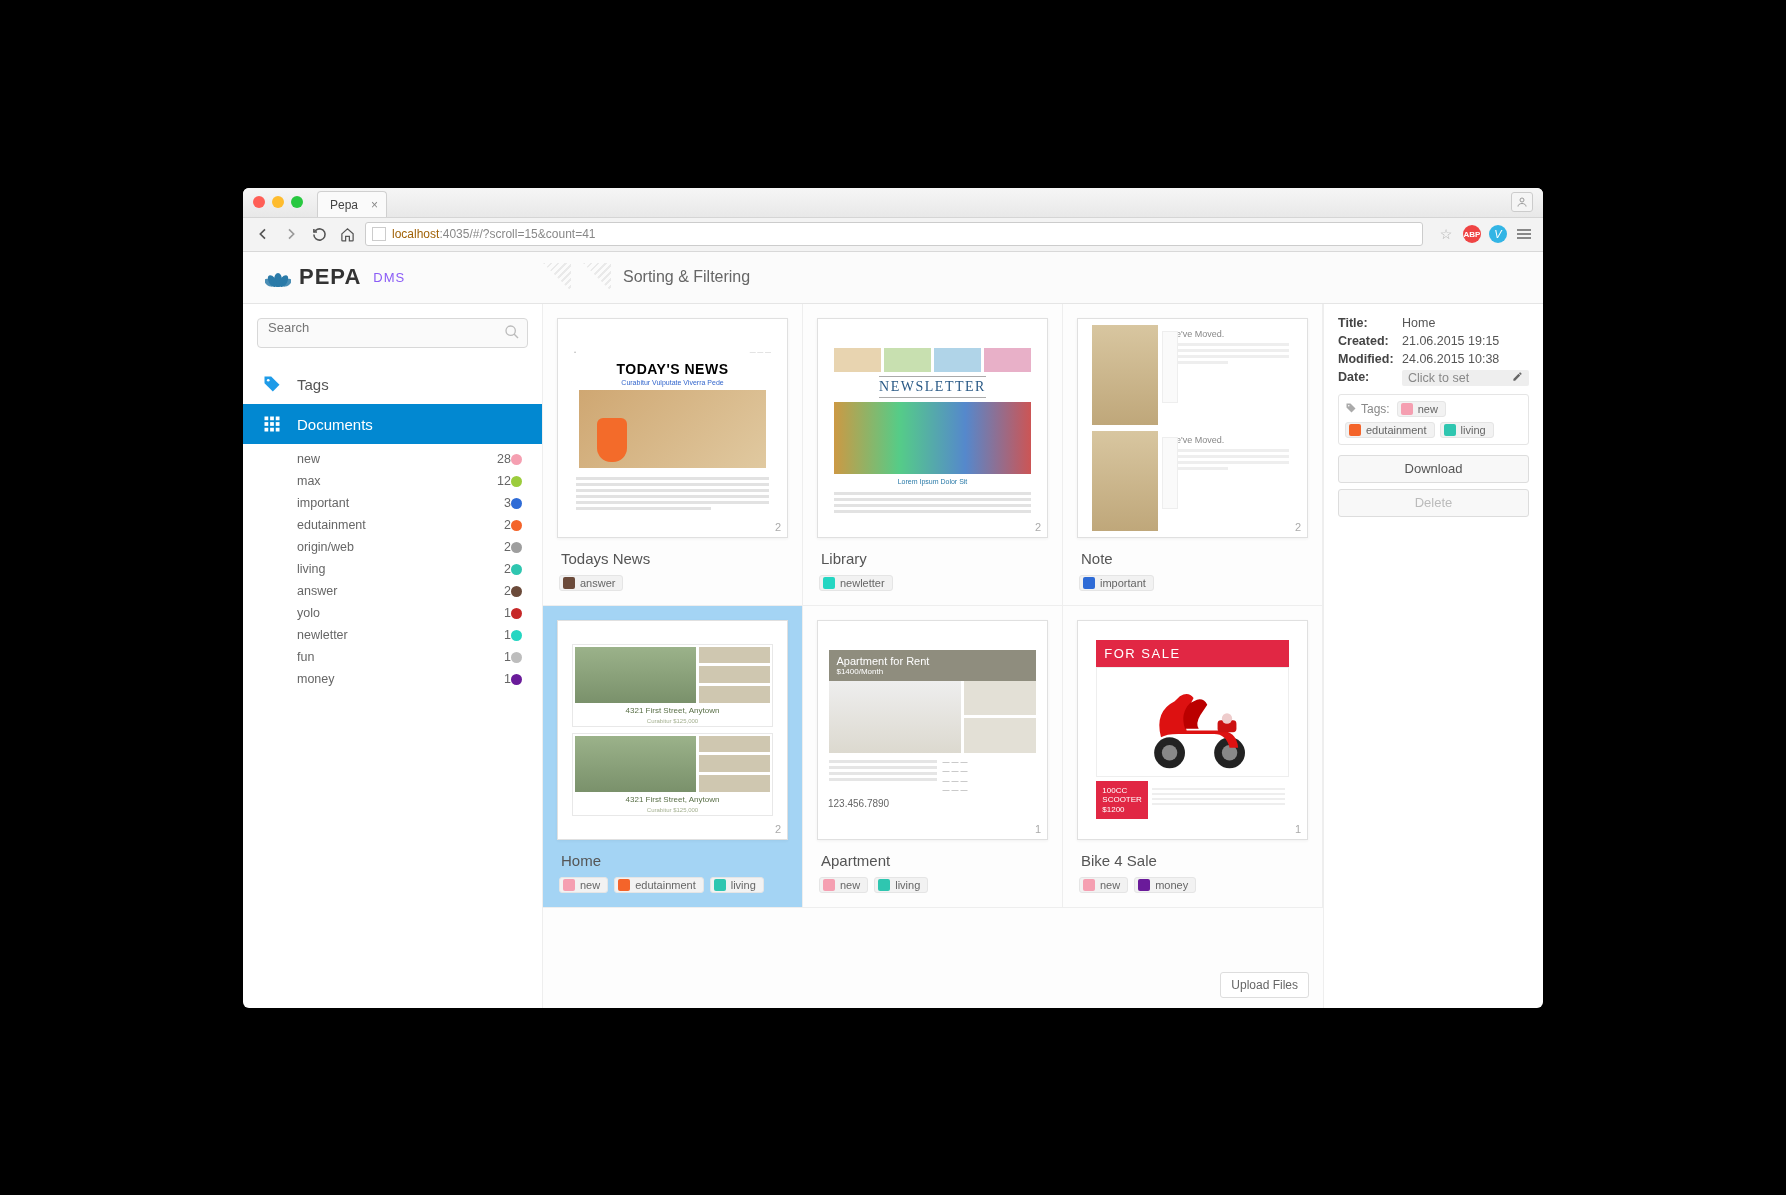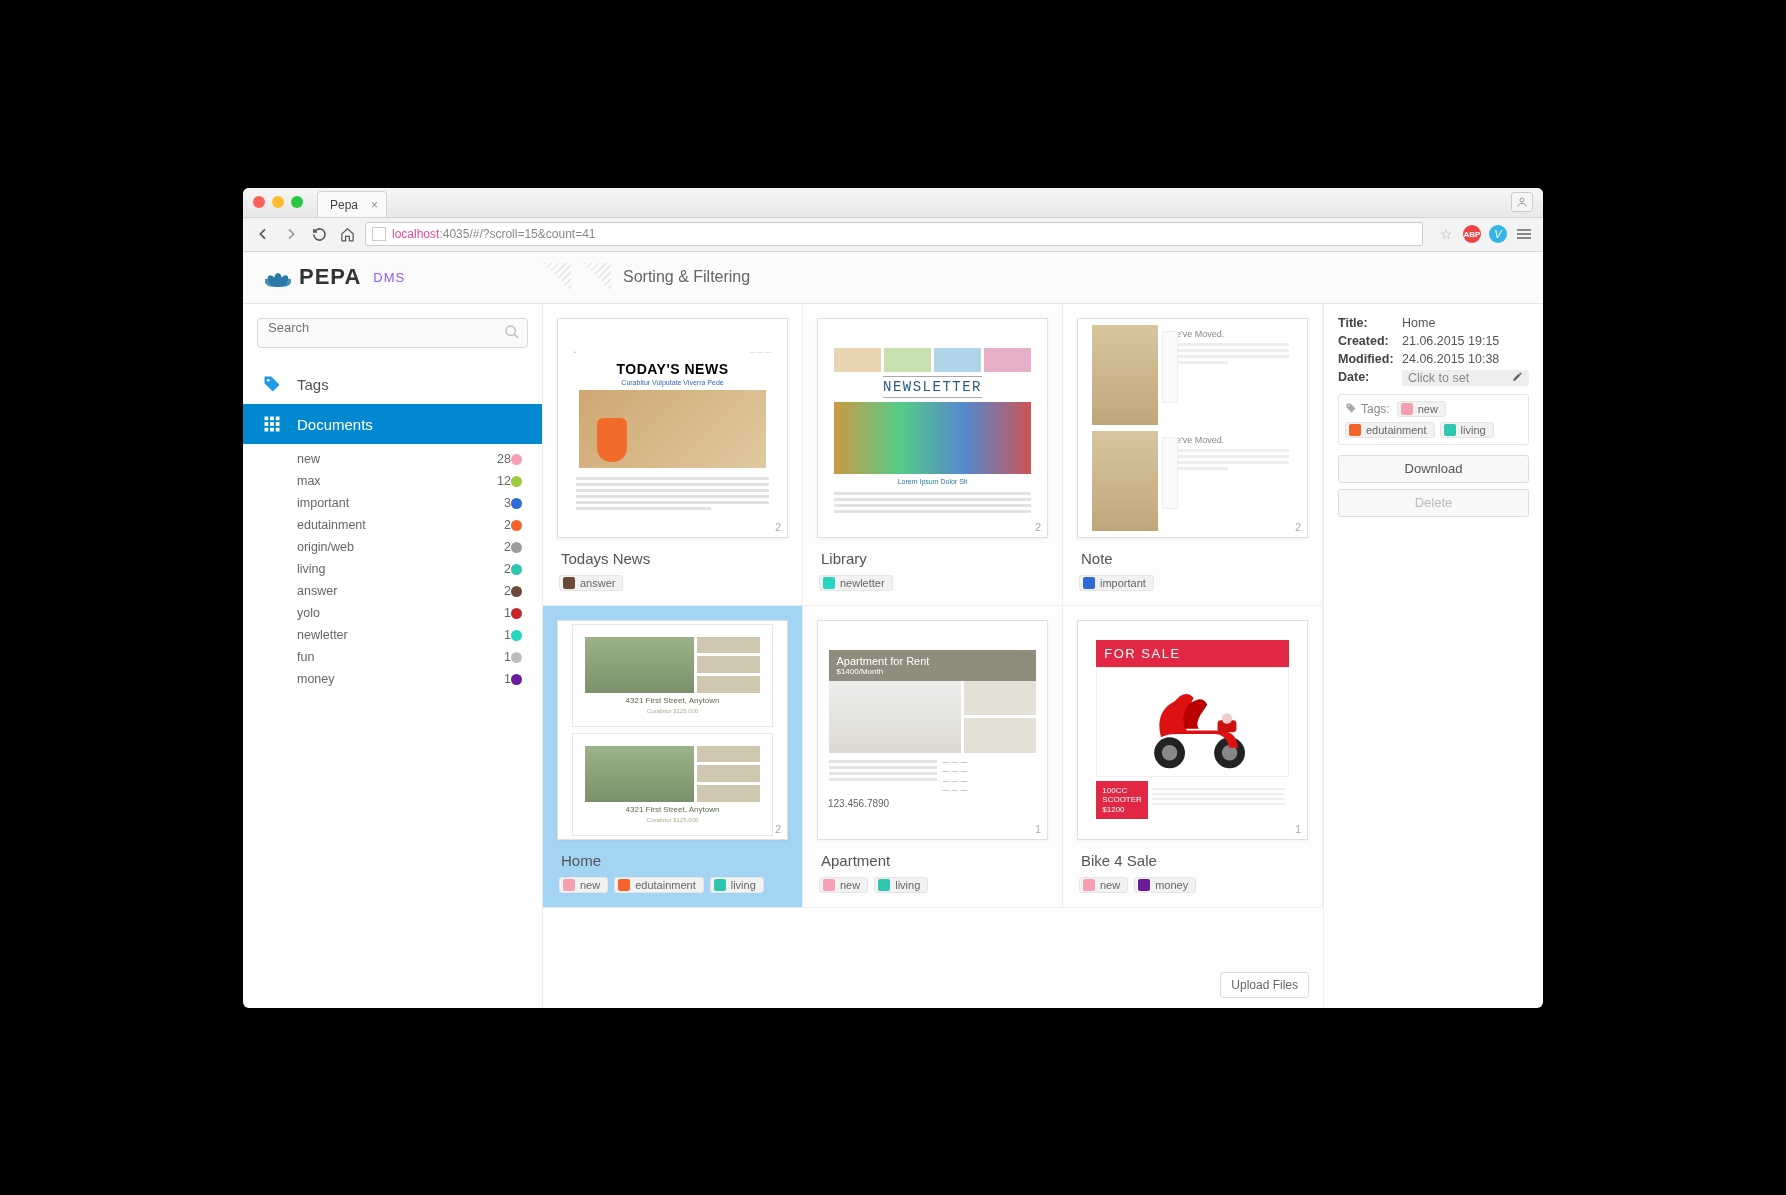--- a/index.html
+++ b/index.html
@@ -69,35 +69,35 @@
   
   .t-news .hd{ font-weight:900; font-size:14px; letter-spacing:.5px; margin:6px 0 2px; }
   .t-news .sub{ font-size:7px; color:#36c; margin-bottom:4px;}
   .t-news .img{ width:82%; height:78px; background:linear-gradient(135deg,#cfa772,#e0c9a0); position:relative;}
   .t-news .img::after{content:""; position:absolute; left:18px; bottom:6px; width:30px; height:44px; background:#f36b2a; border-radius:6px 6px 14px 14px;}
   .t-news .txt{ width:84%; margin-top:6px; }
   .t-news .txt div{ height:3px; background:#e2e2e2; margin:3px 0; }
 
   .t-newsletter .top{ width:86%; display:flex; gap:3px; margin:8px 0 4px;}
   .t-newsletter .top div{ flex:1; height:24px; background:#ddd;}
-  .t-newsletter .title{ font-family: Liberation Mono, monospace; font-size:14px; letter-spacing:1.5px; color:#2a5a86; border-top:1px solid #aaa; border-bottom:1px solid #aaa; padding:2px 0; margin-bottom:4px;}
+  .t-newsletter .title{ font-family: Liberation Serif, serif; font-size:14px; letter-spacing:1.5px; color:#2a5a86; border-top:1px solid #aaa; border-bottom:1px solid #aaa; padding:2px 0; margin-bottom:4px;}
   .t-newsletter .img{ width:86%; height:72px; background:linear-gradient(90deg,#c94,#5c8,#58c,#c55);}
   .t-newsletter .cap{ font-size:7px; color:#2a7aa8; margin:4px 0;}
   .t-newsletter .txt{ width:86%;} .t-newsletter .txt div{height:3px;background:#e2e2e2;margin:3px 0;}
 
   .t-note { padding:6px 0; gap:6px; }
   .t-note .half{ width:88%; height:100px; display:flex; gap:6px; }
   .t-note .half .ph{ flex:0 0 66px; background:linear-gradient(#d8c6a0,#bfa77a); position:relative;}
   .t-note .half .ph::before{content:"";position:absolute;right:-20px;top:6px;width:14px;height:70px;background:#fafafa;border:1px solid #eee;}
   .t-note .half .meta{ flex:1; padding:4px;}
   .t-note .half .meta .h{font-size:9px;color:#888;margin-bottom:4px;}
   .t-note .half .meta .l{height:3px;background:#eee;margin:3px 0;}
 
   .t-home{ padding:8px 0; gap:6px;}
-  .t-home .row{ width:88%; background:#fff; border:1px solid #e8e8e8; padding:12px;}
+  .t-home .row{ width:88%; background:#fff; border:1px solid #e8e8e8; padding:2px;}
   .t-home .row .pics{ display:flex; gap:3px;}
   .t-home .row .pics .big{ flex:0 0 62%; height:56px; background:linear-gradient(#9bb28a,#7a916b);}
   .t-home .row .pics .col{ flex:1; display:flex; flex-direction:column; gap:3px;}
   .t-home .row .pics .col div{ flex:1; background:#cfc7b0;}
   .t-home .row .addr{ text-align:center; font-size:8px; color:#5a7048; margin-top:3px;}
   .t-home .row .addr2{ font-size:6px; color:#a4b090;}
 
   .t-apt .hero{ width:90%; background:#8f8d7e; color:#fff; padding:5px 7px; font-size:11px;}
   .t-apt .hero .s{font-size:8px;}
   .t-apt .body{ width:90%; display:flex; gap:3px;}
@@ -168,21 +168,21 @@
           <path d="M3 3v5h5"></path>
         </svg>
     </div>
     <div class="nav-btn active">
       <svg width="15" height="15" viewBox="0 0 24 24" fill="none" stroke="currentColor" stroke-width="2">
           <path d="M3 11l9-8 9 8v10a1 1 0 0 1-1 1h-5v-7h-6v7H4a1 1 0 0 1-1-1z"></path>
         </svg>
     </div>
     <div class="omnibox">
       <span class="page-icon"></span>
-      <span style="color:#ec4899">localhost</span>
+      <span style="color:#a16207">localhost</span>
         <span style="color:#888">:4035/#/?scroll=15&amp;count=41</span>
     </div>
     <div class="toolbar-icons">
       <div class="tb-icon">☆</div>
       <div class="tb-icon abp">ABP</div>
       <div class="tb-icon v">V</div>
       <div class="tb-icon">
           <div class="hamburger">
             <div></div>
             <div></div>

